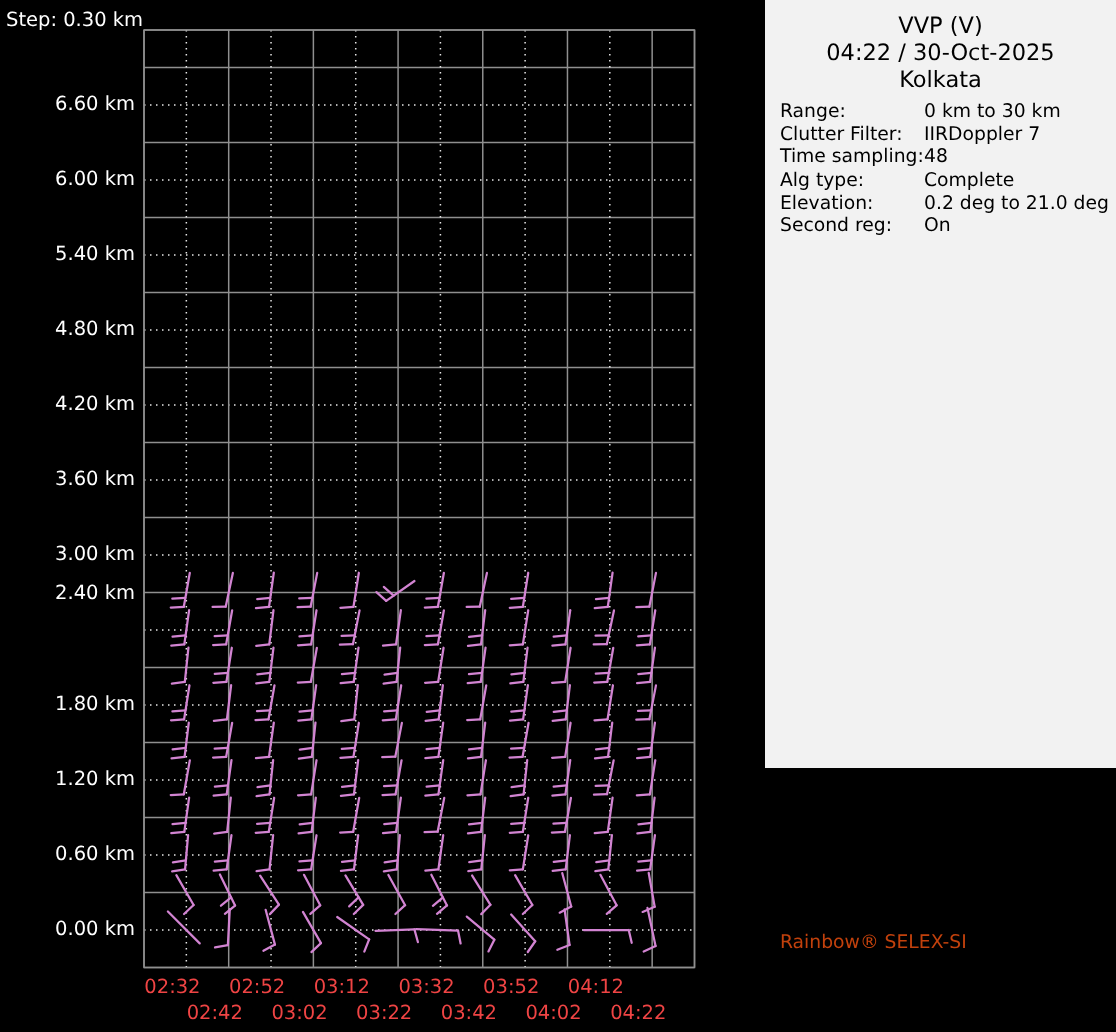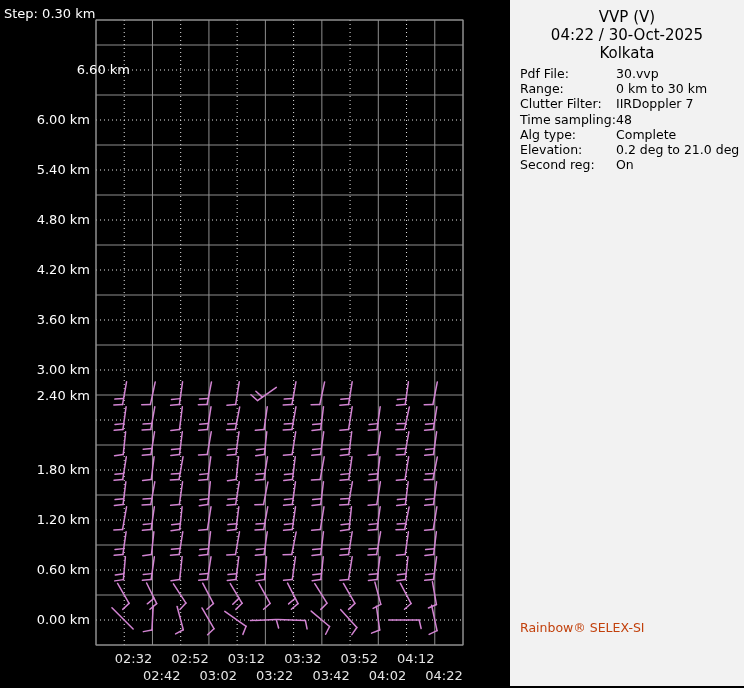--- a/index.html
+++ b/index.html
@@ -5,23 +5,23 @@
   html,body{margin:0;padding:0;background:#000;}
   #window{position:relative;width:744px;height:688px;background:#000;overflow:hidden;
           font-family:"DejaVu Sans",sans-serif;}
   
   #plot-region{position:absolute;left:0;top:0;width:510px;height:688px;background:#000;}
   #plot-title{position:absolute;left:96px;top:1px;width:367px;text-align:center;
               color:#fff;font-size:13px;}
   #step-label{position:absolute;left:4px;top:6px;color:#fff;font-size:13px;}
   #grid-svg{position:absolute;left:0;top:0;}
   .y-label{position:absolute;width:90px;text-align:right;color:#fff;font-size:13px;line-height:16px;}
-  .x-label{position:absolute;width:56px;text-align:right;color:#e5e5e5;font-size:13px;line-height:15px;}
+  .x-label{position:absolute;width:56px;text-align:left;color:#ef4444;font-size:13px;line-height:15px;}
   
-  #info-panel{position:absolute;left:510px;top:0;width:234px;height:686px;background:#f2f2f2;
+  #info-panel{position:absolute;left:510px;top:0;width:234px;height:512px;background:#f2f2f2;
               color:#000;}
   .panel-head{width:100%;text-align:center;font-size:15px;line-height:18px;}
   #panel-head-wrap{position:absolute;top:8px;left:0;width:100%;}
   #fields{position:absolute;left:10px;top:66px;width:220px;font-size:12.5px;}
   .field-row{position:relative;height:15.2px;white-space:nowrap;}
   .field-label{position:absolute;left:0;top:0;}
   .field-value{position:absolute;left:96px;top:0;}
   #brand-footer{position:absolute;left:10px;top:620px;font-size:12.5px;color:#c2410c;}
 </style>
 </head>
@@ -612,21 +612,21 @@
         <g transform="translate(406.53846153846155,620) rotate(-90)">
           <line x1="0" y1="12.6" x2="0" y2="-17.4" stroke="#d284d2" stroke-width="1.5" stroke-linecap="round"></line>
           <line x1="0" y1="12.6" x2="-8.5" y2="14.6" stroke="#d284d2" stroke-width="1.5" stroke-linecap="round"></line>
         </g>
         <g transform="translate(434.7692307692308,620) rotate(-12)">
           <line x1="0" y1="10.92" x2="0" y2="-15.079999999999998" stroke="#d284d2" stroke-width="1.5" stroke-linecap="round"></line>
           <line x1="0" y1="10.92" x2="-8.5" y2="12.92" stroke="#d284d2" stroke-width="1.5" stroke-linecap="round"></line>
         </g>
       </svg>
     <div id="y-labels">
-        <div class="y-label" style="top: 62px; left: 0px; padding-left: 40px;">6.60 km</div>
+        <div class="y-label" style="top: 62px; left: 0px;">6.60 km</div>
         <div class="y-label" style="top: 112px; left: 0px;">6.00 km</div>
         <div class="y-label" style="top: 162px; left: 0px;">5.40 km</div>
         <div class="y-label" style="top: 212px; left: 0px;">4.80 km</div>
         <div class="y-label" style="top: 262px; left: 0px;">4.20 km</div>
         <div class="y-label" style="top: 312px; left: 0px;">3.60 km</div>
         <div class="y-label" style="top: 362px; left: 0px;">3.00 km</div>
         <div class="y-label" style="top: 388px; left: 0px;">2.40 km</div>
         <div class="y-label" style="top: 462px; left: 0px;">1.80 km</div>
         <div class="y-label" style="top: 512px; left: 0px;">1.20 km</div>
         <div class="y-label" style="top: 562px; left: 0px;">0.60 km</div>
@@ -649,24 +649,20 @@
   </div>
 
   <div id="info-panel">
     <div id="panel-head-wrap">
       <div class="panel-head">VVP (V)</div>
       <div class="panel-head">04:22 / 30-Oct-2025</div>
       <div class="panel-head">Kolkata</div>
     </div>
     <div id="fields">
       <div class="field-row">
-        <span class="field-label">Pdf File:</span>
-        <span class="field-value">30.vvp</span>
-      </div>
-      <div class="field-row">
         <span class="field-label">Range:</span>
         <span class="field-value">0 km to 30 km</span>
       </div>
       <div class="field-row">
         <span class="field-label">Clutter Filter:</span>
         <span class="field-value">IIRDoppler 7</span>
       </div>
       <div class="field-row">
         <span class="field-label">Time sampling:</span>
         <span class="field-value">48</span>

